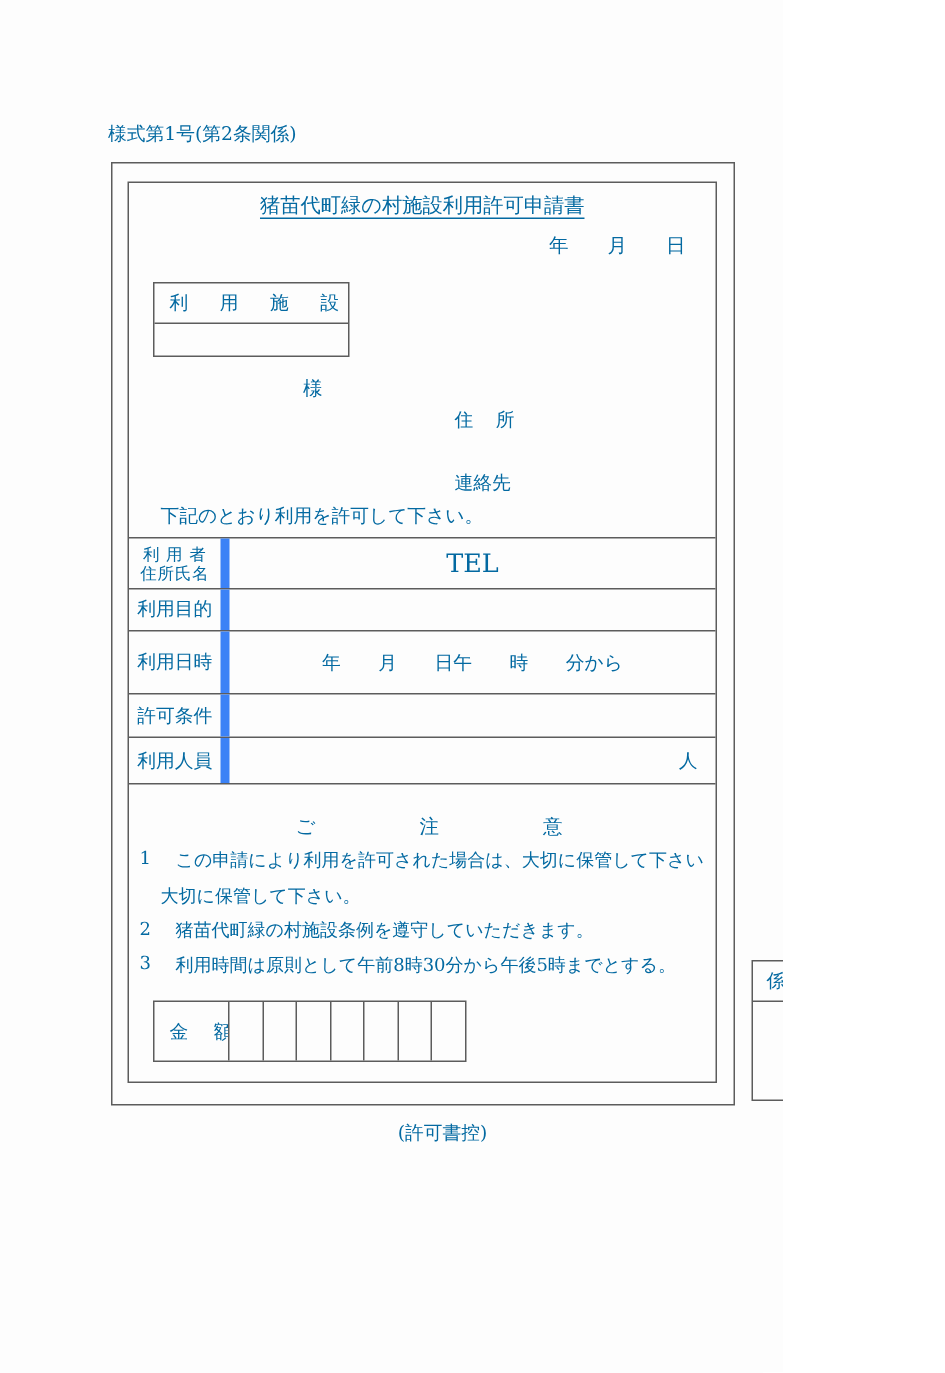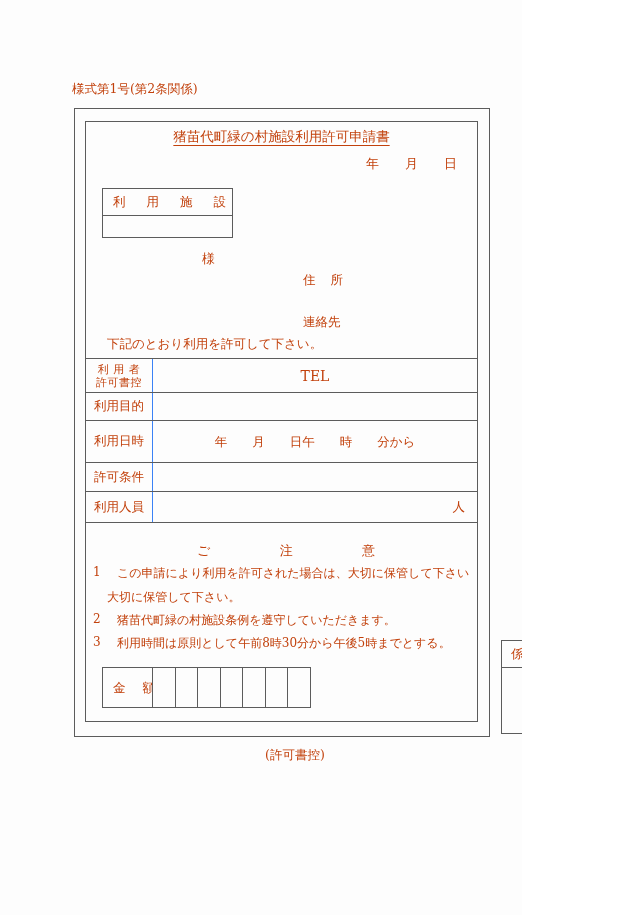--- a/index.html
+++ b/index.html
@@ -1,21 +1,21 @@
 <!DOCTYPE html>
 <html><head>
 <meta charset="utf-8">
 <style>
   * { margin:0; padding:0; box-sizing:border-box; }
   html,body { background:#ffffff; }
   .screen {
     position:relative; width:522px; height:915px;
     background:#fdfdfd; overflow:hidden;
     font-family:"DejaVu Serif","Liberation Serif",serif;
-    color:#c2410c;
+    color:#0369a1;
     text-decoration:underline;
   }
   .form-code { position:absolute; left:72px; top:81px; font-size:12.5px; }
   .outer-box {
     position:absolute; left:74px; top:108px; width:416px; height:629px;
     border:1px solid #5c5c5c;
   }
   .inner-box {
     position:absolute; left:10px; top:12px; width:393px; height:601px;
     border:1px solid #5c5c5c;
@@ -43,29 +43,29 @@
   .appl-line .applicant { position:absolute; left:160px; white-space:nowrap; }
   .seal-circle {
     position:absolute; left:360px; top:-2px; width:18px; height:18px;
     border:1px solid #3f3f3f; border-radius:50%;
     font-size:10px; line-height:16px; text-align:center; letter-spacing:0;
   }
   .request-line { position:absolute; left:21px; top:214px; font-size:12.5px; white-space:nowrap; }
   .apptable { position:absolute; left:0; top:236px; width:100%; border-top:1px solid #5c5c5c; }
   .trow { display:flex; border-bottom:1px solid #5c5c5c; }
   .t-label {
-    width:67px; border-right:1px solid #3b82f6; flex:none;
+    width:67px; border-right:6px solid #3b82f6; flex:none;
     display:flex; flex-direction:column; align-items:center; justify-content:center;
     font-size:12.5px; text-align:center;
   }
   .t-label.small { font-size:11px; line-height:13px; letter-spacing:0.5px; }
   .t-value { flex:1; display:flex; flex-direction:column; justify-content:center; font-size:12.5px; }
   .t-value.center { align-items:center; }
   .t-value.right { align-items:flex-end; padding-right:12px; }
-  .t-value .tel { font-size:14px; }
+  .t-value .tel { font-size:17px; }
   .t-value .dtline { line-height:20px; white-space:nowrap; }
   .notes-heading {
     position:absolute; left:111px; top:420px; width:178px;
     display:flex; justify-content:space-between; font-size:13px;
   }
   .note-line { position:absolute; left:0; right:0; height:16px; font-size:12px; }
   .note-num { position:absolute; left:7px; }
   .note-text { position:absolute; left:31px; white-space:nowrap; }
   .note-line.indent .note-text { left:21px; }
   .amount-box {
@@ -119,21 +119,21 @@
       <div class="appl-line" style="top:192px">
         <span class="at217-tight">連絡先</span>
       </div>
 
       <div class="request-line">下記のとおり利用を許可して下さい。</div>
 
       <div class="apptable">
         <div class="trow" style="height:34px">
           <div class="t-label small">
             <span>利 用 者</span>
-            <span>許可書控</span>
+            <span>住所氏名</span>
           </div>
           <div class="t-value center">
             <span class="tel">TEL</span>
           </div>
         </div>
         <div class="trow" style="height:28px">
           <div class="t-label">利用目的</div>
           <div class="t-value"></div>
         </div>
         <div class="trow" style="height:42px">

